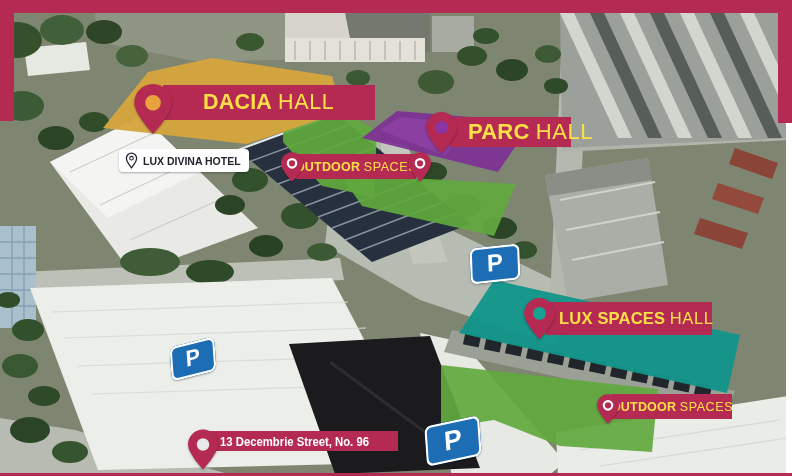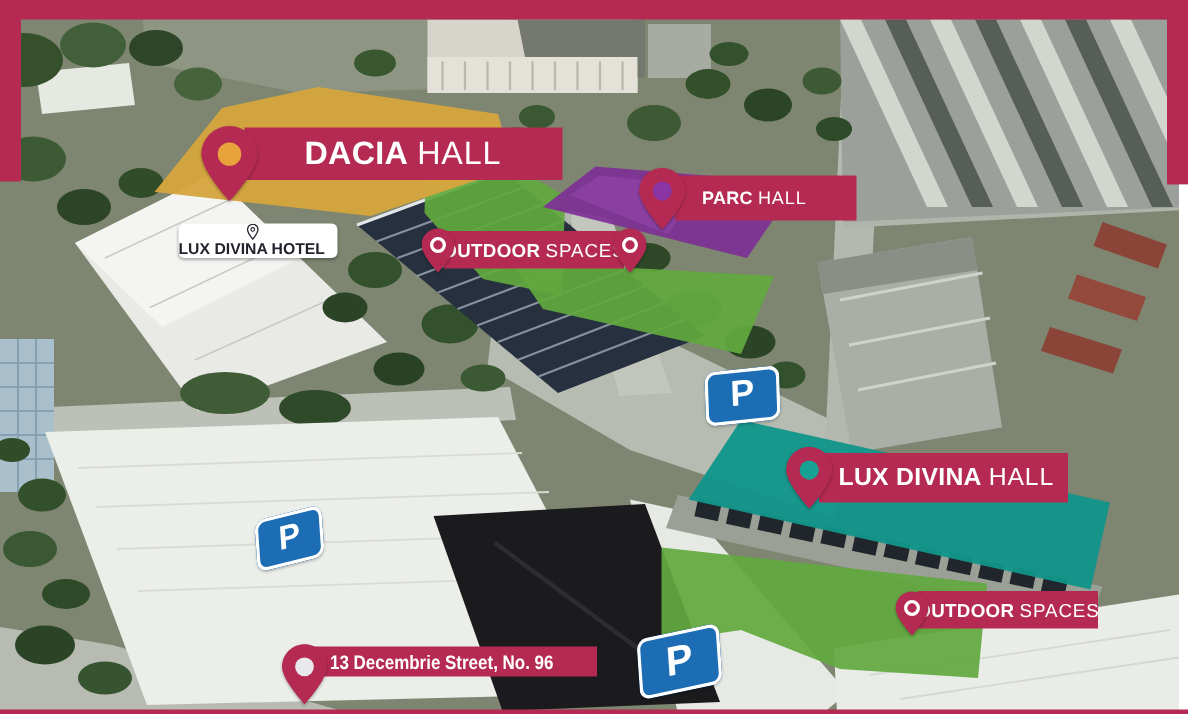--- a/index.html
+++ b/index.html
@@ -3,21 +3,21 @@
 <meta charset="utf-8">
 <style>
   html,body{margin:0;padding:0;background:#ffffff;}
   .stage{position:relative;width:792px;height:476px;overflow:hidden;background:#fff;
          font-family:"Liberation Sans","DejaVu Sans",sans-serif;}
   .stage svg.map{position:absolute;left:0;top:0;z-index:0;}
   .bar{position:absolute;z-index:5;}
   .psign{position:absolute;z-index:3;border-radius:7px;display:flex;align-items:center;justify-content:center;
          box-shadow:inset 0 0 0 2.2px #ffffff, 0 1px 2px rgba(0,0,0,.25);color:#fff;font-weight:800;}
   .psign span{transform:translateY(-1px);}
-  .hall-label{position:absolute;z-index:8;display:flex;align-items:center;color:#ffffff;white-space:nowrap;}
+  .hall-label{position:absolute;z-index:8;display:flex;align-items:center;color:#fde047;white-space:nowrap;}
   .hall-label .b{font-weight:800;margin-right:.28em;letter-spacing:.2px;}
   .hall-label .r{font-weight:400;letter-spacing:.6px;text-align:right;}
   .addr-label{position:absolute;z-index:8;display:flex;align-items:center;color:#fff;font-weight:700;white-space:nowrap;}
   .cond{display:inline-block;transform:scaleX(.87);transform-origin:0 50%;}
   .hotel-label{position:absolute;z-index:8;display:flex;align-items:center;background:#ffffff;border-radius:4px;
                color:#23232e;font-weight:700;box-shadow:0 1px 2px rgba(0,0,0,.3);white-space:nowrap;}
   .hotel-label svg{margin:0 5px 0 6px;}
   .pin{position:absolute;z-index:10;}
   .pin svg{display:block;width:100%;height:100%;filter:drop-shadow(0 1px 1px rgba(0,0,0,.3));}
 </style>
@@ -206,41 +206,41 @@
   </div>
   <div class="psign" style="left: 425px; top: 421px; width: 56px; height: 40px; font-size: 27px; transform: rotate(-12deg) skewX(-8deg); background-color: rgb(29, 109, 181);">
     <span>P</span>
   </div>
 
   <div class="hall-label" style="left: 163px; top: 85px; width: 172px; height: 35px; font-size: 21.5px; padding-left: 40px; background-color: rgb(181, 42, 83);">
     <span class="b">DACIA</span>
     <span class="r">HALL</span>
   </div>
 
-  <div class="hall-label" style="left: 450px; top: 117px; width: 103px; height: 30px; font-size: 12px; padding-left: 18px; background-color: rgb(181, 42, 83);">
+  <div class="hall-label" style="left: 450px; top: 117px; width: 103px; height: 30px; font-size: 22px; padding-left: 18px; background-color: rgb(181, 42, 83);">
     <span class="b">PARC</span>
     <span class="r">HALL</span>
   </div>
 
   <div class="hall-label" style="left: 546px; top: 302px; width: 153px; height: 33px; font-size: 16.5px; padding-left: 13px; background-color: rgb(181, 42, 83);">
-    <span class="b">LUX DIVINA</span>
+    <span class="b">LUX SPACES</span>
     <span class="r">HALL</span>
   </div>
 
   <div class="hall-label" style="left: 296px; top: 154px; width: 120px; height: 25px; font-size: 12.5px; justify-content: center; background-color: rgb(181, 42, 83);">
     <span class="b">OUTDOOR</span>
     <span class="r">SPACES</span>
   </div>
 
   <div class="hall-label" style="left: 612px; top: 394px; width: 120px; height: 25px; font-size: 12.5px; justify-content: center; background-color: rgb(181, 42, 83);">
     <span class="b">OUTDOOR</span>
     <span class="r">SPACES</span>
   </div>
 
-  <div class="hotel-label" style="left:119px;top:149px;height:23px;font-size:10.5px;padding-right:8px;flex-direction:column;">
+  <div class="hotel-label" style="left:119px;top:149px;height:23px;font-size:10.5px;padding-right:8px;">
     <svg width="13" height="17" viewBox="0 0 16 20">
       <path d="M8 1C4.5 1 1.7 3.8 1.7 7.3c0 4 6.3 11.7 6.3 11.7s6.3-7.7 6.3-11.7C14.3 3.8 11.5 1 8 1z" fill="#ffffff" stroke="#262630" stroke-width="1.6"></path>
       <circle cx="8" cy="7.2" r="2.2" fill="none" stroke="#262630" stroke-width="1.4"></circle>
     </svg>
     <span>LUX DIVINA HOTEL</span>
   </div>
 
   <div class="addr-label" style="left: 196px; top: 431px; width: 178px; height: 20px; font-size: 13px; padding-left: 24px; background-color: rgb(181, 42, 83);">
     <span class="cond">13 Decembrie Street, No. 96</span>
   </div>

